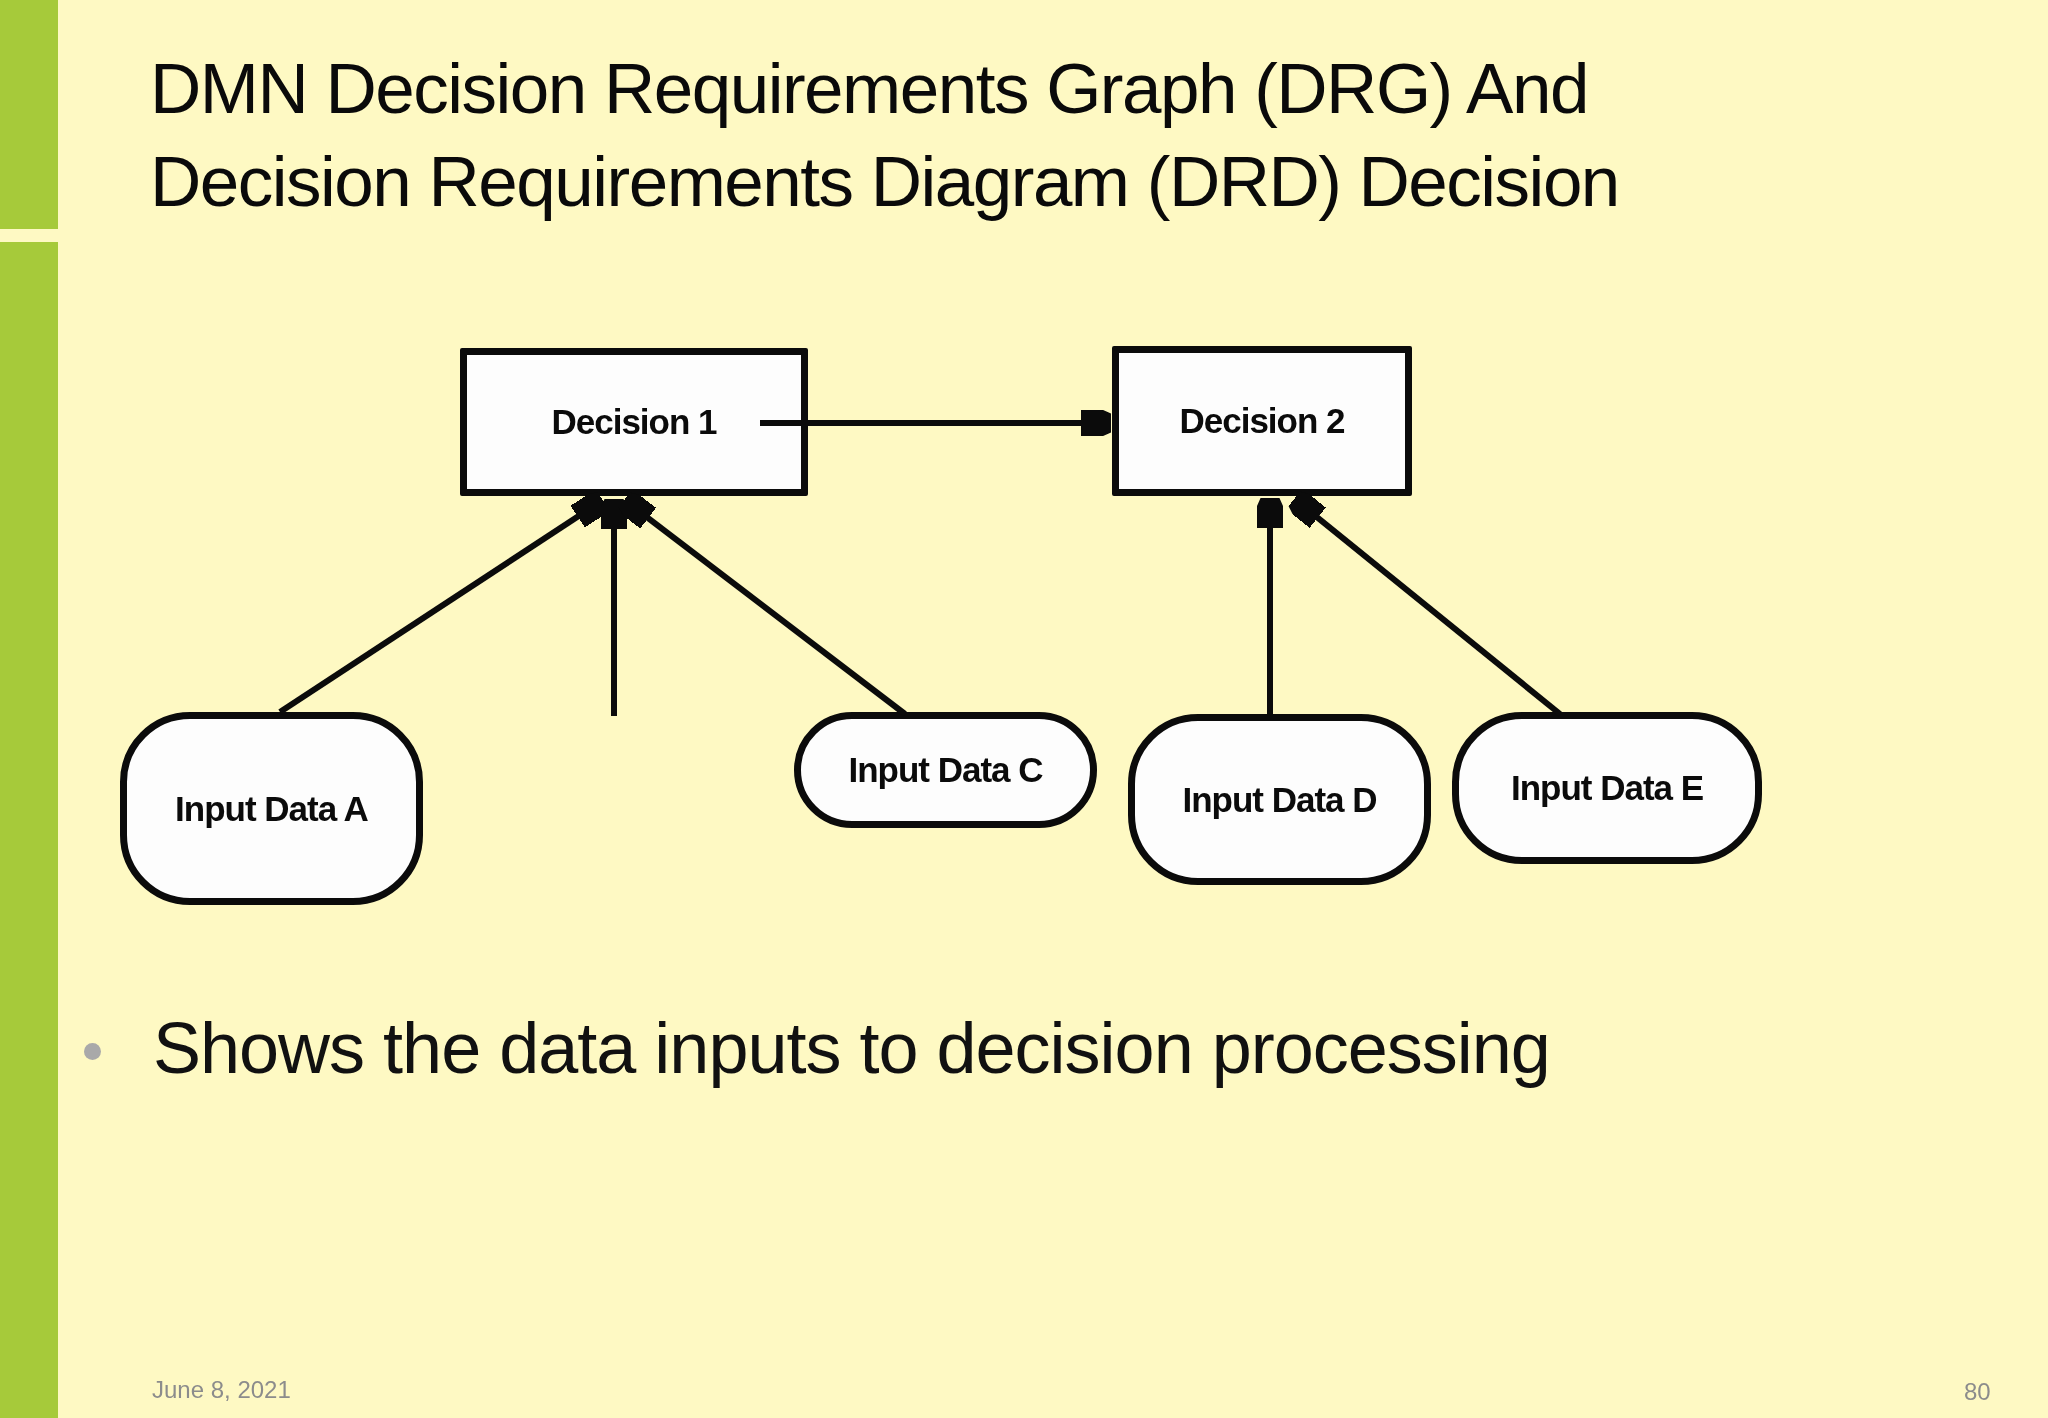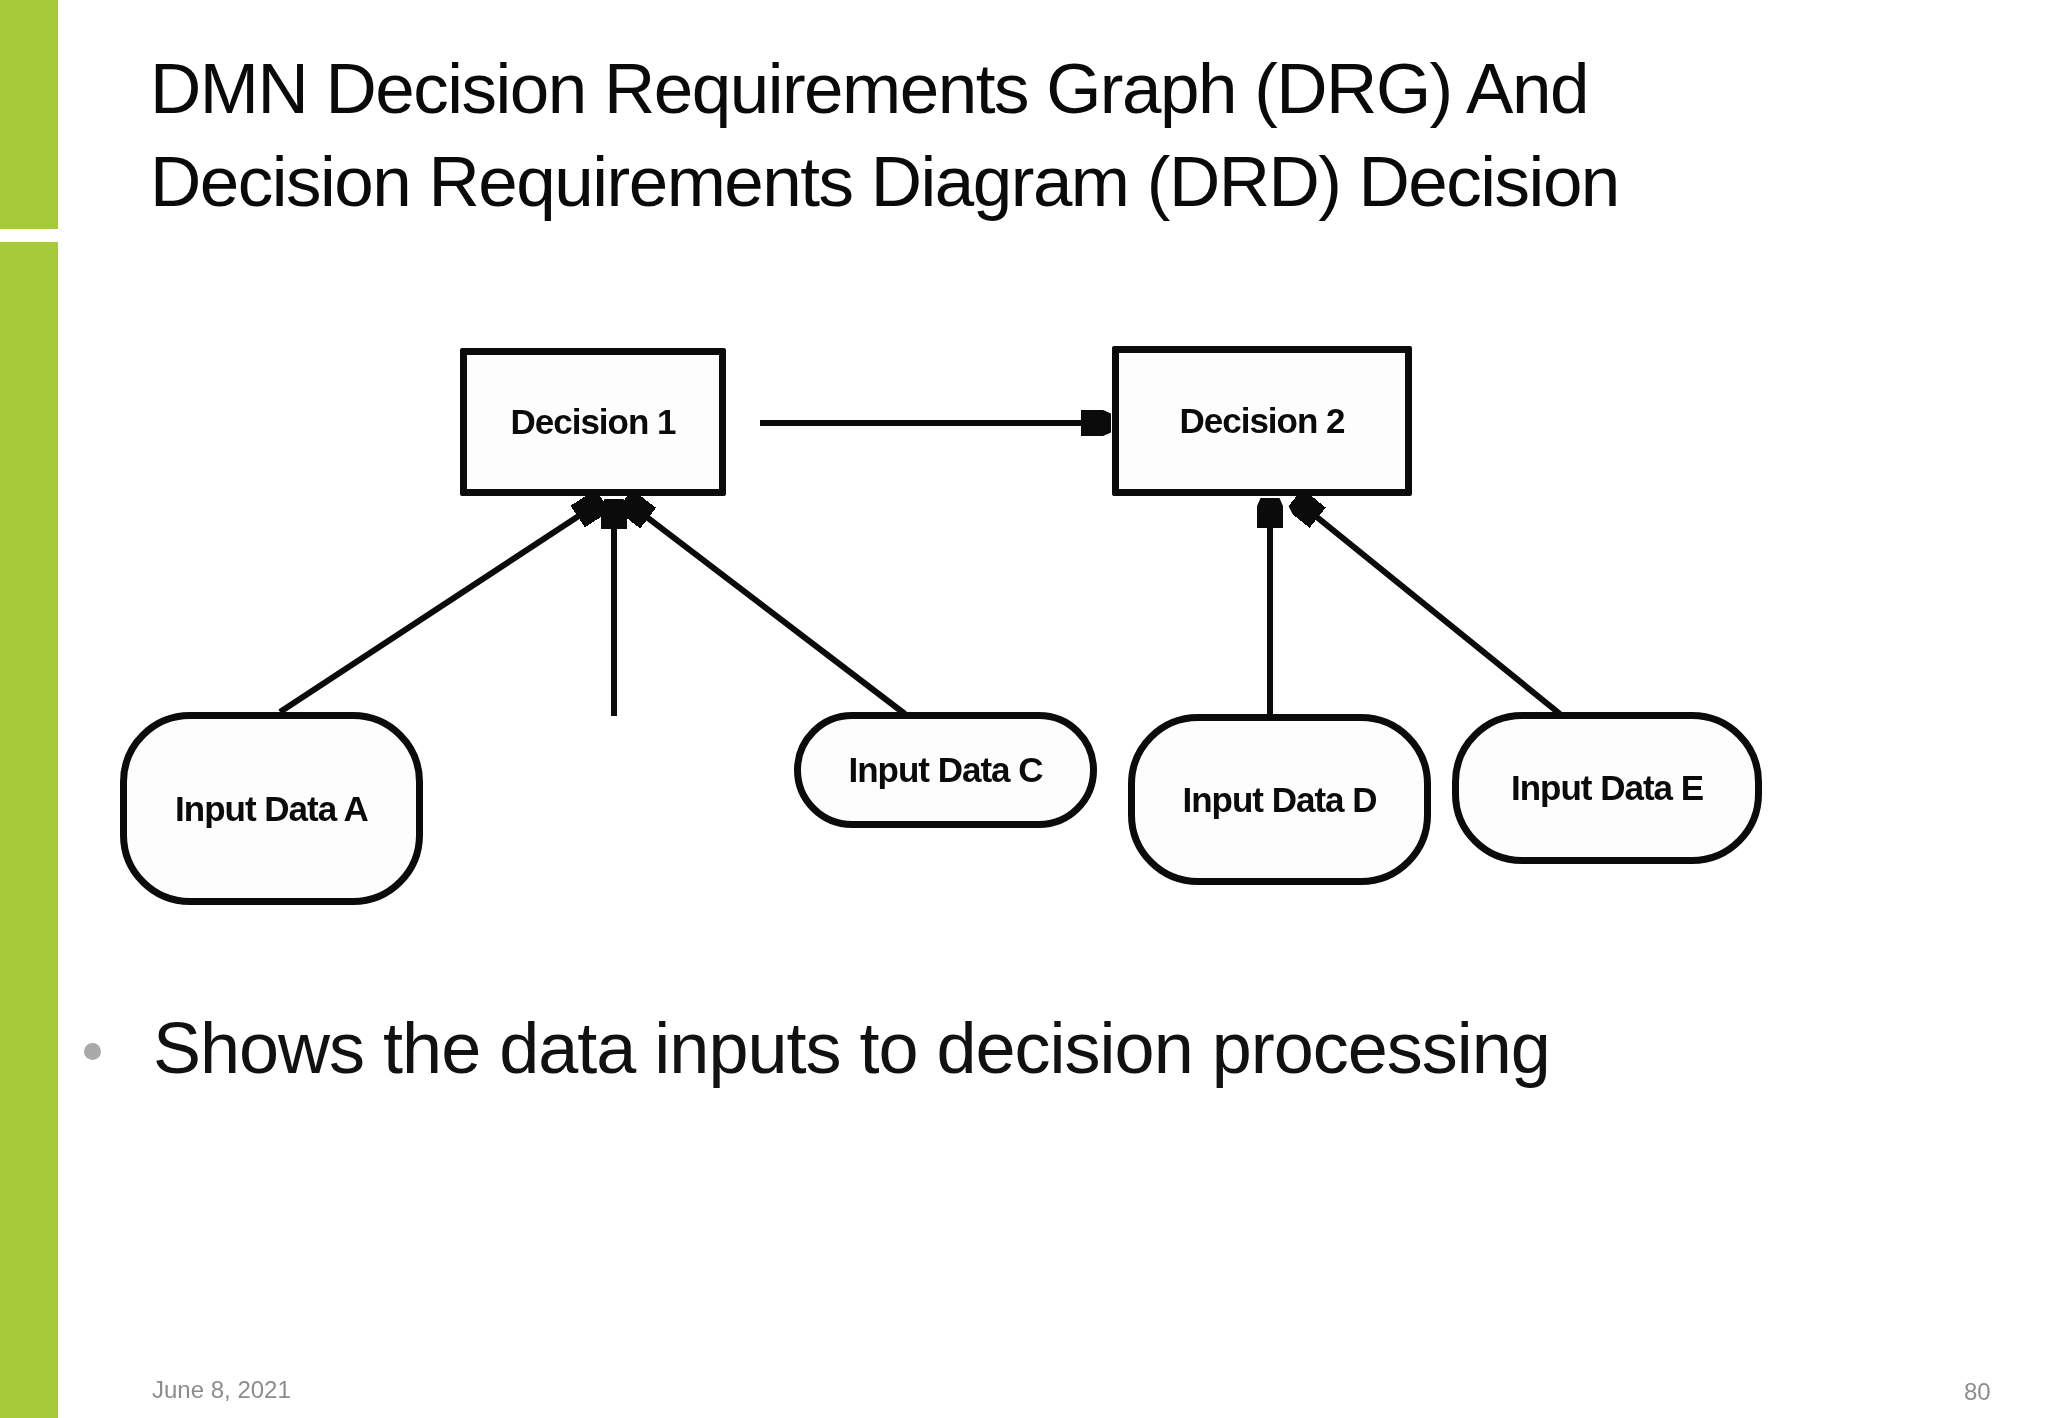--- a/index.html
+++ b/index.html
@@ -1,19 +1,19 @@
 <!DOCTYPE html>
 <html><head>
 <meta charset="utf-8">
 <style>
   html,body{margin:0;padding:0;background:#e8e8e8;}
   #slide{
     position:relative;
     width:2048px;height:1418px;
-    background:#ffffff;
+    background:#fef9c3;
     overflow:hidden;
     font-family:"Liberation Sans",sans-serif;
     color:#0b0b0b;
   }
   
   .accent-seg{position:absolute;left:0;width:58px;background:#a6ca3a;}
   .accent-top{top:0;height:229px;}
   .accent-bottom{top:242px;height:1176px;}
   
   #title{
@@ -29,21 +29,21 @@
     display:flex;align-items:center;justify-content:center;
     box-sizing:border-box;
     z-index:1;
   }
   .node .label{
     font-weight:700;font-size:35px;letter-spacing:-1px;color:#0b0b0b;
     white-space:nowrap;
   }
   .decision{border-radius:2px;}
   .input{border-radius:70px;}
-  #decision-1{left:460px;top:348px;width:266px;height:148px;}
+  #decision-1{left:460px;top:348px;width:348px;height:148px;}
   #decision-2{left:1112px;top:346px;width:300px;height:150px;}
   #input-a{left:120px;top:712px;width:303px;height:193px;}
   #input-b{left:464px;top:714px;width:304px;height:151px;}
   #input-c{left:794px;top:712px;width:303px;height:116px;text-align:center;}
   #input-d{left:1128px;top:714px;width:303px;height:171px;}
   #input-e{left:1452px;top:712px;width:310px;height:152px;}
   
   #connectors{position:absolute;left:0;top:0;z-index:2;pointer-events:none;}
   #connectors path{stroke:#0b0b0b;stroke-width:6;fill:none;}
   

